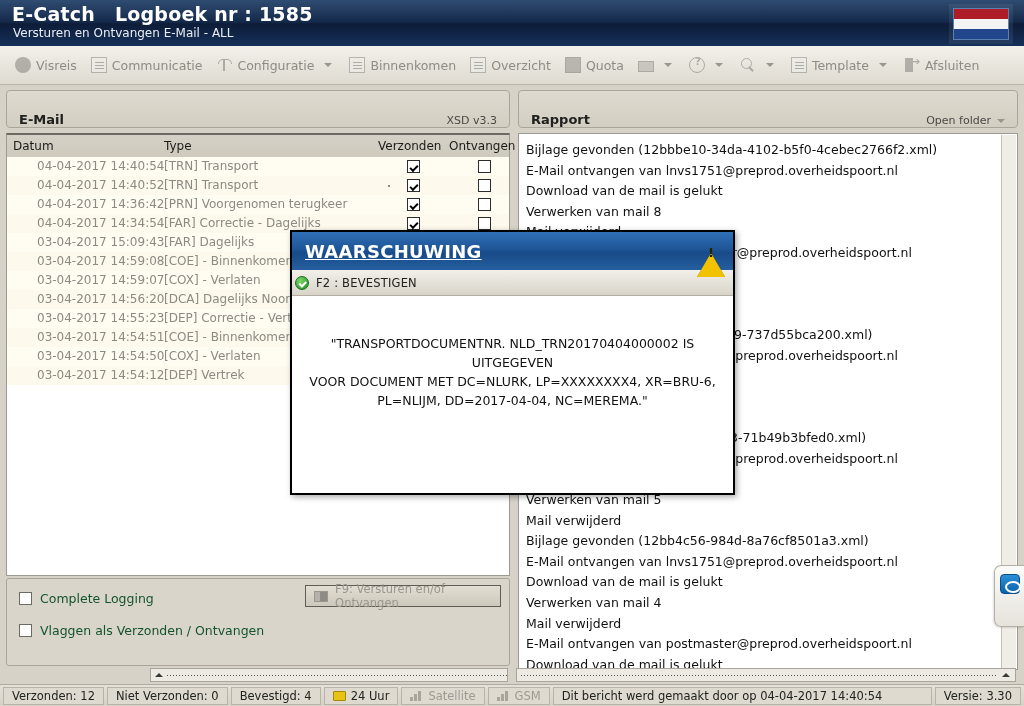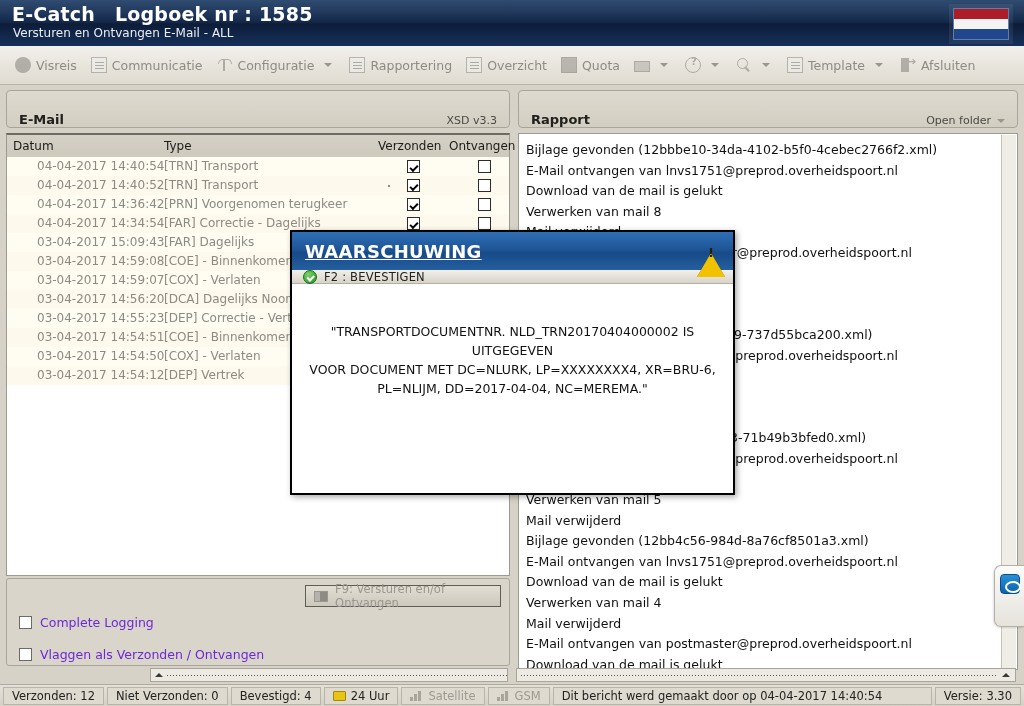--- a/index.html
+++ b/index.html
@@ -124,21 +124,21 @@
   }
   .cb.v{ left:400px; }
   .cb.o{ left:471px; }
   .dotmark{ position:absolute; left:381px; top:9px; width:2px;height:2px;background:#8c8a83;}
 
   
   #email-foot{
     position:absolute; left:6px; top:578px; width:504px; height:88px;
     background:#d9d5ca; border:1px solid #aaa59a; border-radius:3px;
   }
-  .chkrow{ position:absolute; display:flex; align-items:center; gap:8px; font-size:12.5px; color:#6d28d9;margin-top:24px;}
+  .chkrow{ position:absolute; display:flex; align-items:center; gap:8px; font-size:12.5px; color:#14532d;}
   .chkbox{ width:13px;height:13px;border:1px solid #6d6a63;background:#fff;}
   #f9btn{
     position:absolute; right:8px; top:6px; width:196px; height:22px;
     background:linear-gradient(to bottom,#e2ded3,#cdc8bc);
     border:1px solid #5f5c55;
     display:flex; align-items:center; gap:7px; padding-left:8px;
     font-size:11.5px; color:#9a968e;
   }
   #f9btn .gi{ width:15px;height:11px;background:linear-gradient(to right,#b5b2ab 45%,#8e8b84 45%);border:1px solid #9b978f;}
 
@@ -221,23 +221,23 @@
   #warnico .tri{
     width:0;height:0;border-left:14px solid transparent;border-right:14px solid transparent;
     border-bottom:24px solid #f2c200;
     filter:drop-shadow(0 0 0.5px #7a6100);
   }
   #warnico .bang{
     position:absolute; left:0; top:7px; width:28px; text-align:center;
     color:#2b2000; font-weight:bold; font-size:13px; line-height:1;
   }
   #dlg-bar{
-    height:14px; background:linear-gradient(to bottom,#f2f0ea,#d8d4c9);
+    height:26px; background:linear-gradient(to bottom,#f2f0ea,#d8d4c9);
     border-bottom:1px solid #b3aea3;
-    display:flex;align-items:center; gap:7px; padding-left:11px;
+    display:flex;align-items:center; gap:7px; padding-left:3px;
   }
   #dlg-bar .ok{
     width:14px;height:14px;border-radius:50%;
     background:radial-gradient(circle at 35% 30%,#7fd46a,#1d8f22);
     position:relative; border:1px solid #14701a;
   }
   #dlg-bar .ok:after{
     content:""; position:absolute; left:3px; top:4px; width:5px;height:2.5px;
     border-left:2px solid #fff; border-bottom:2px solid #fff; transform:rotate(-45deg);
   }
@@ -267,21 +267,21 @@
       <span class="ic ic-doc"></span>
       <span class="lbl">Communicatie</span>
     </div>
     <div class="tb">
       <span class="ic ic-tree"></span>
       <span class="lbl">Configuratie</span>
       <span class="caret"></span>
     </div>
     <div class="tb">
       <span class="ic ic-doc"></span>
-      <span class="lbl">Rapportering</span>
+      <span class="lbl">Binnenkomen</span>
     </div>
     <div class="tb">
       <span class="ic ic-doc"></span>
       <span class="lbl">Overzicht</span>
     </div>
     <div class="tb">
       <span class="ic ic-quota"></span>
       <span class="lbl">Quota</span>
     </div>
     <div class="tb">

